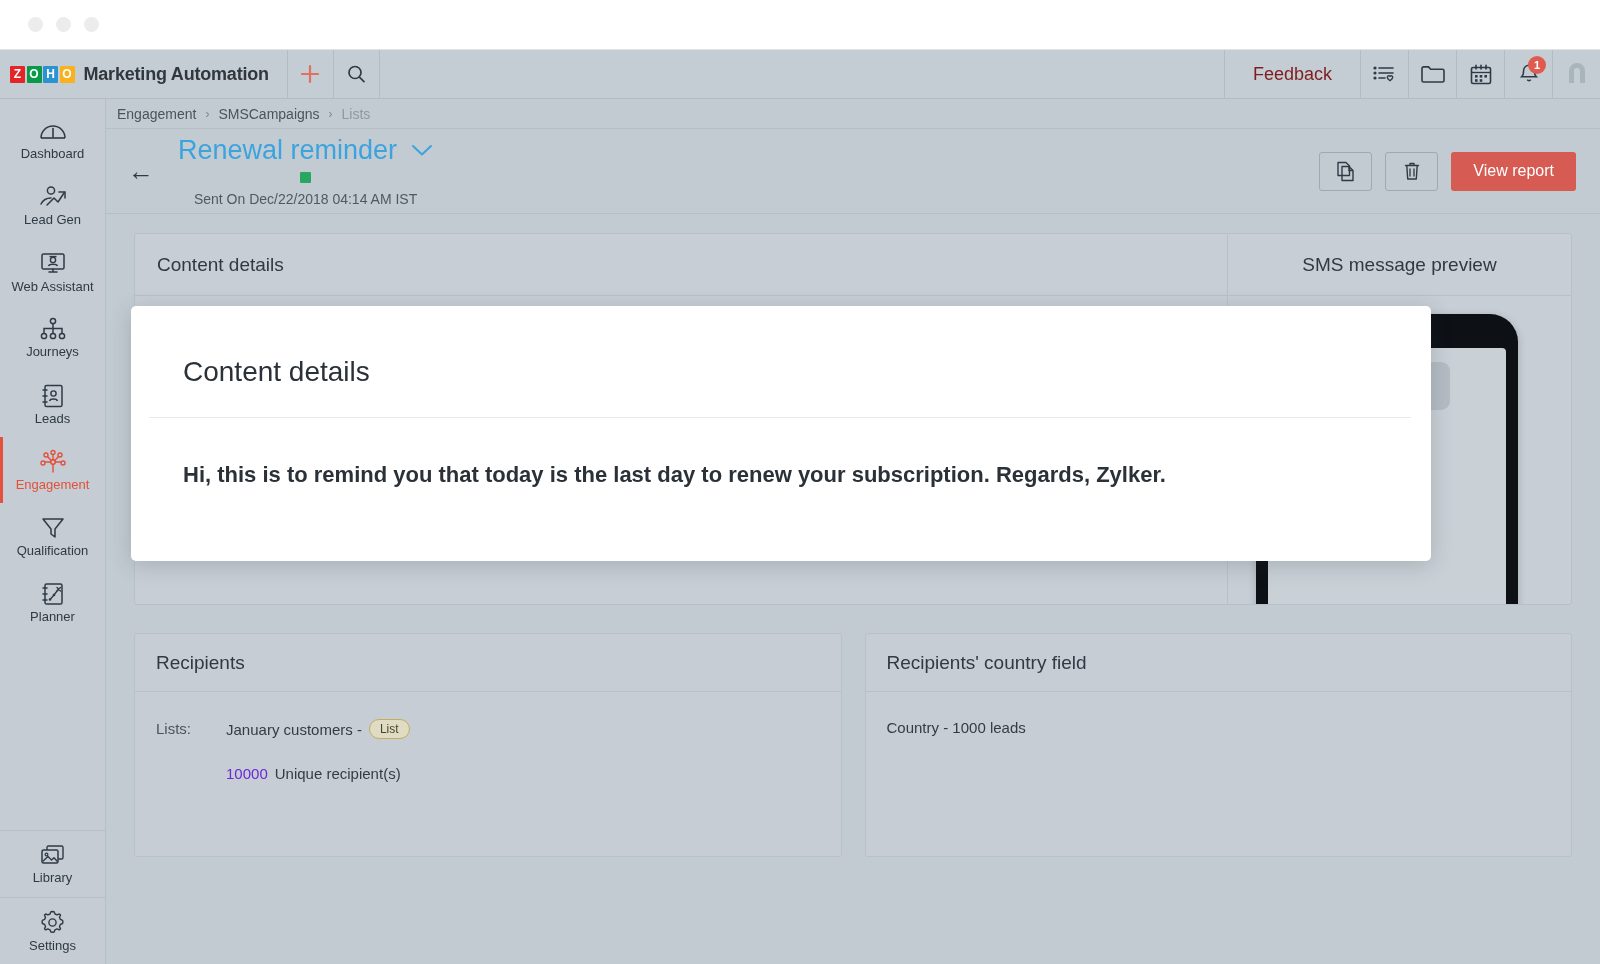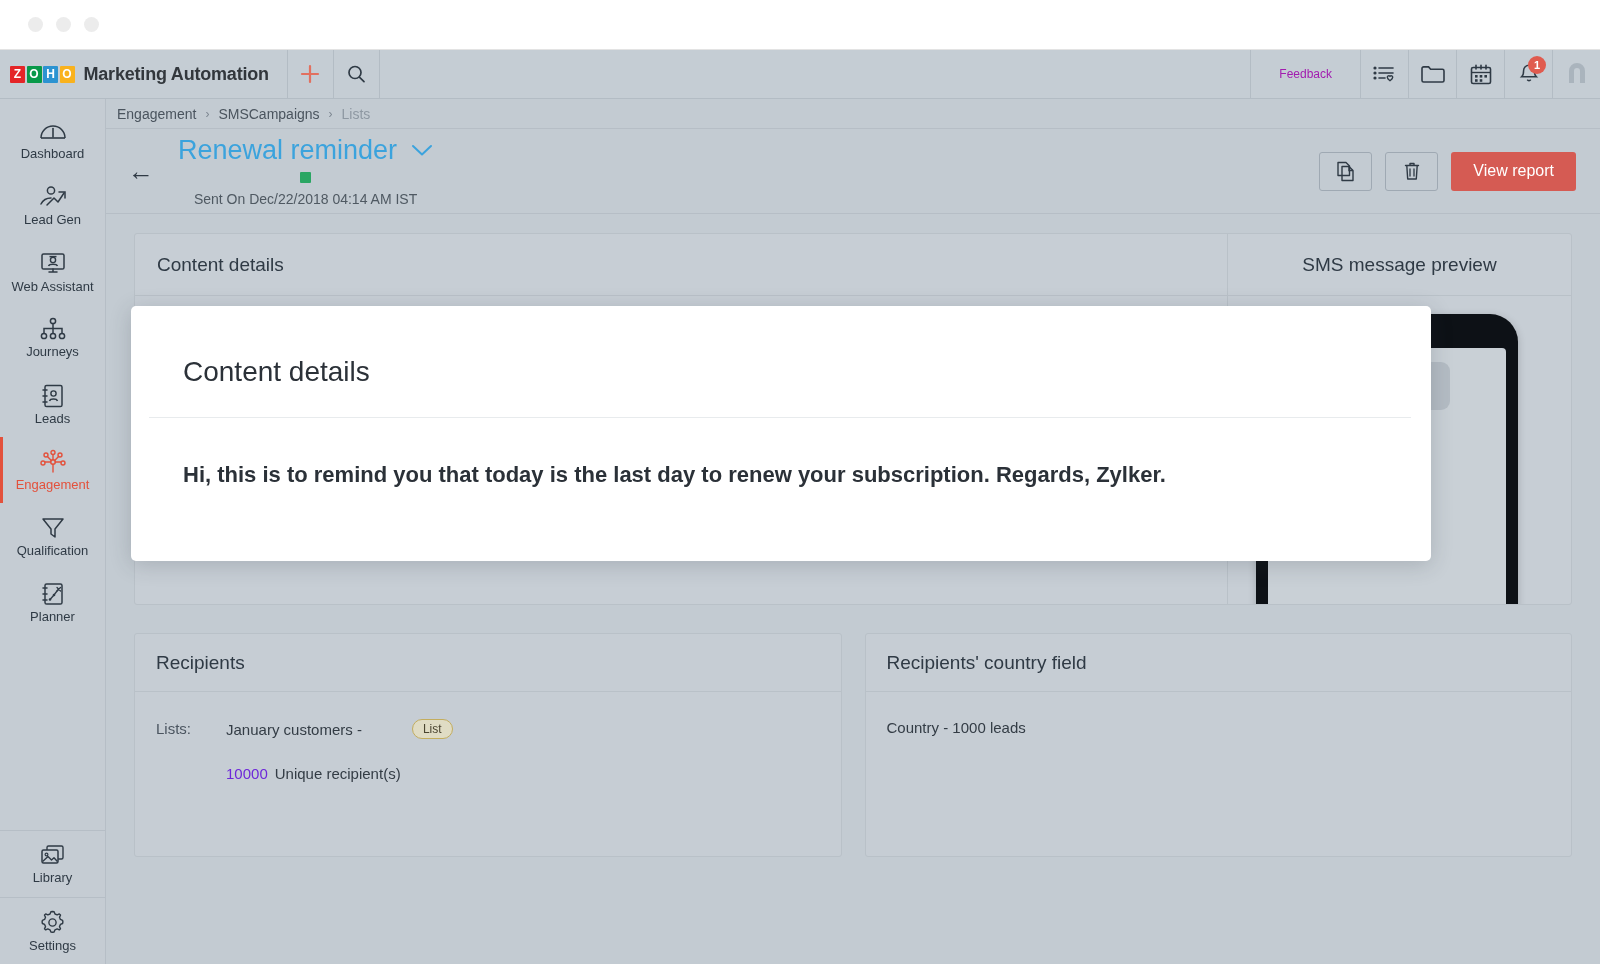--- a/index.html
+++ b/index.html
@@ -42,21 +42,21 @@
   .zt3 { background: #f9b21d; }
   .brand-title { font-size: 18px; font-weight: bold; color: #32373c; letter-spacing: -0.2px; }
 
   .hdr-btn {
     width: 46px; display: flex; align-items: center; justify-content: center;
     border-right: 1px solid #b3bcc4; cursor: pointer;
   }
   .hdr-spacer { flex: 1; }
   .feedback {
     display: flex; align-items: center; padding: 0 28px;
-    color: #a21caf; font-size: 12px; cursor: pointer;
+    color: #7f1d1d; font-size: 18px; cursor: pointer;
     border-left: 1px solid #b3bcc4;
   }
   .hdr-icon-cell {
     width: 48px; display: flex; align-items: center; justify-content: center;
     border-left: 1px solid #b3bcc4; cursor: pointer; position: relative;
   }
   .badge {
     position: absolute; top: 6px; right: 6px;
     background: #e05b4f; color: #fff; font-size: 11px; font-weight: bold;
     width: 18px; height: 18px; border-radius: 50%;
@@ -169,21 +169,21 @@
     height: 58px; display: flex; align-items: center; padding: 0 21px;
     font-size: 19px; color: #2f3a45; border-bottom: 1px solid #b9c1c8;
   }
   .card-body { padding: 27px 21px; font-size: 15px; color: #333c45; }
   .recip-row { display: flex; gap: 35px; align-items: flex-start; }
   .recip-label { color: #4b5560; font-size: 15px; padding-top: 1px; }
   .recip-vals { display: flex; flex-direction: column; gap: 26px; }
   .list-line { display: flex; align-items: center; gap: 7px; font-size: 15px; color: #333c45; }
   .list-badge {
     background: #e0dcc4; border: 1px solid #c3ad5e; color: #4a4430;
-    font-size: 12px; padding: 2px 10px; border-radius: 11px; margin-left: 43px;
+    font-size: 12px; padding: 2px 10px; border-radius: 11px;
   }
   .num-blue { color: #6d28d9; }
 
   
   .modal-overlay { position: absolute; inset: 0; pointer-events: none; }
   .modal {
     position: absolute; left: 131px; top: 306px;
     width: 1300px; height: 255px;
     background: #ffffff; border-radius: 5px;
     box-shadow: 0 4px 22px rgba(40,50,60,0.20);

